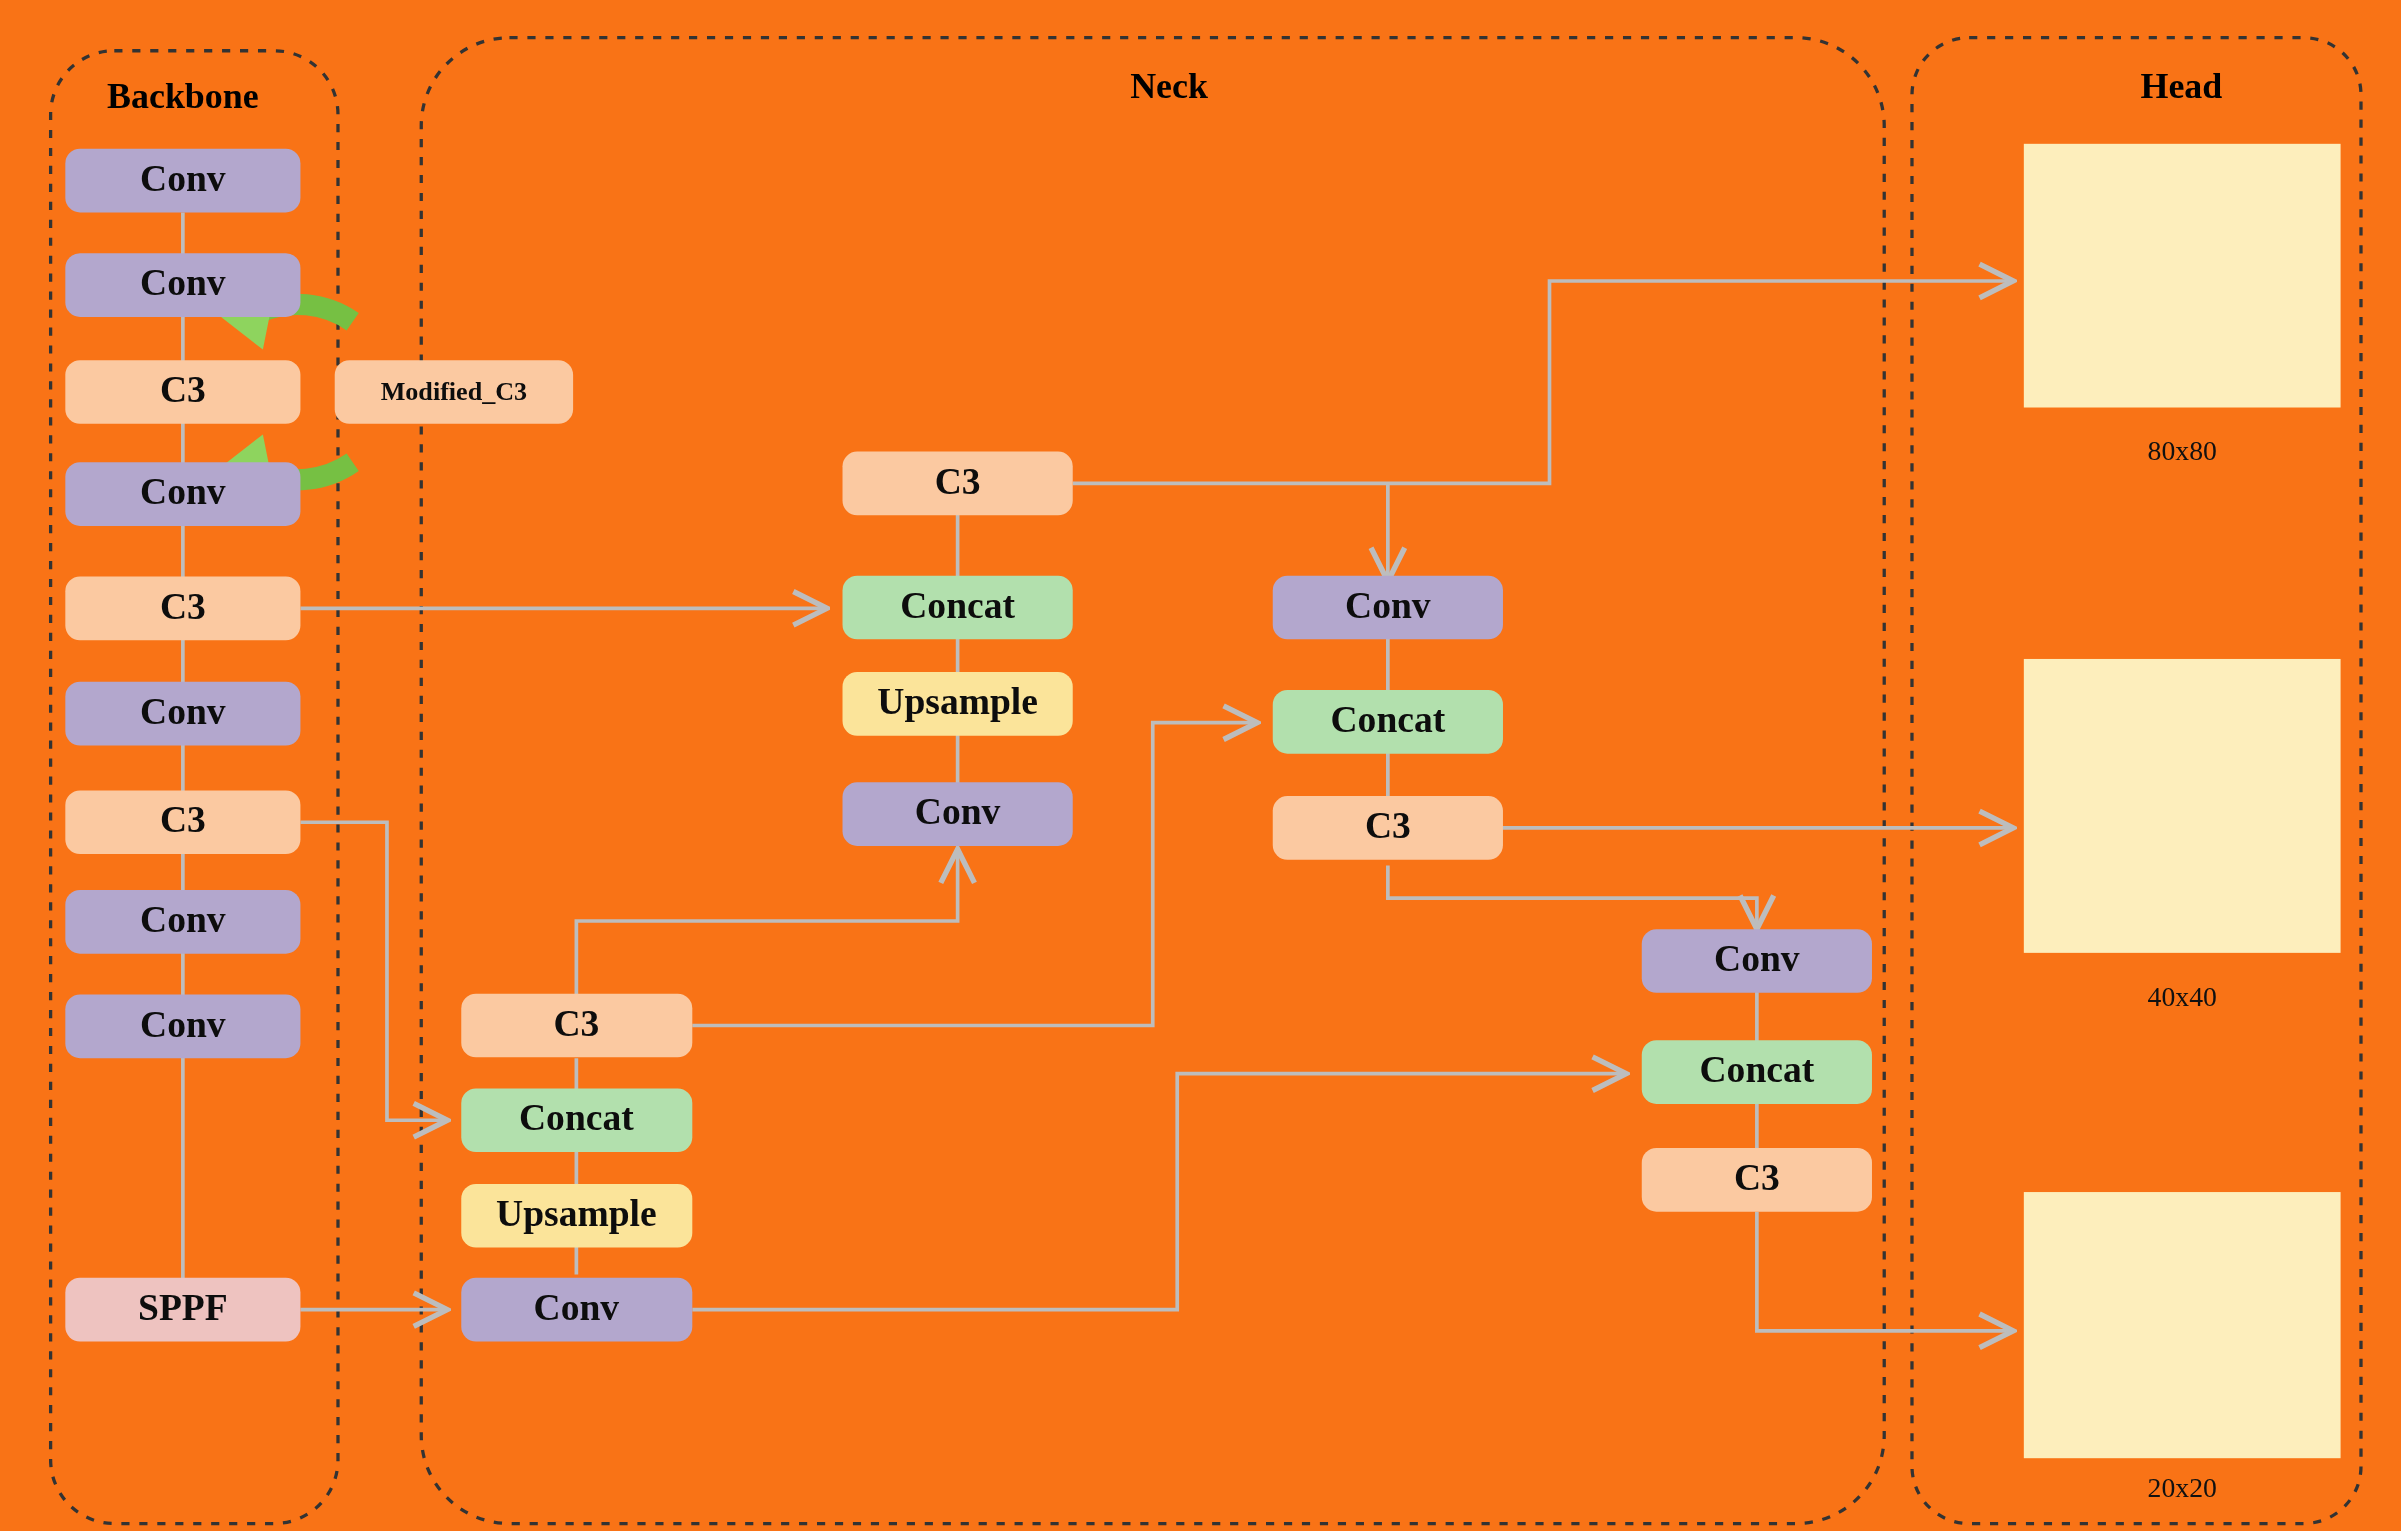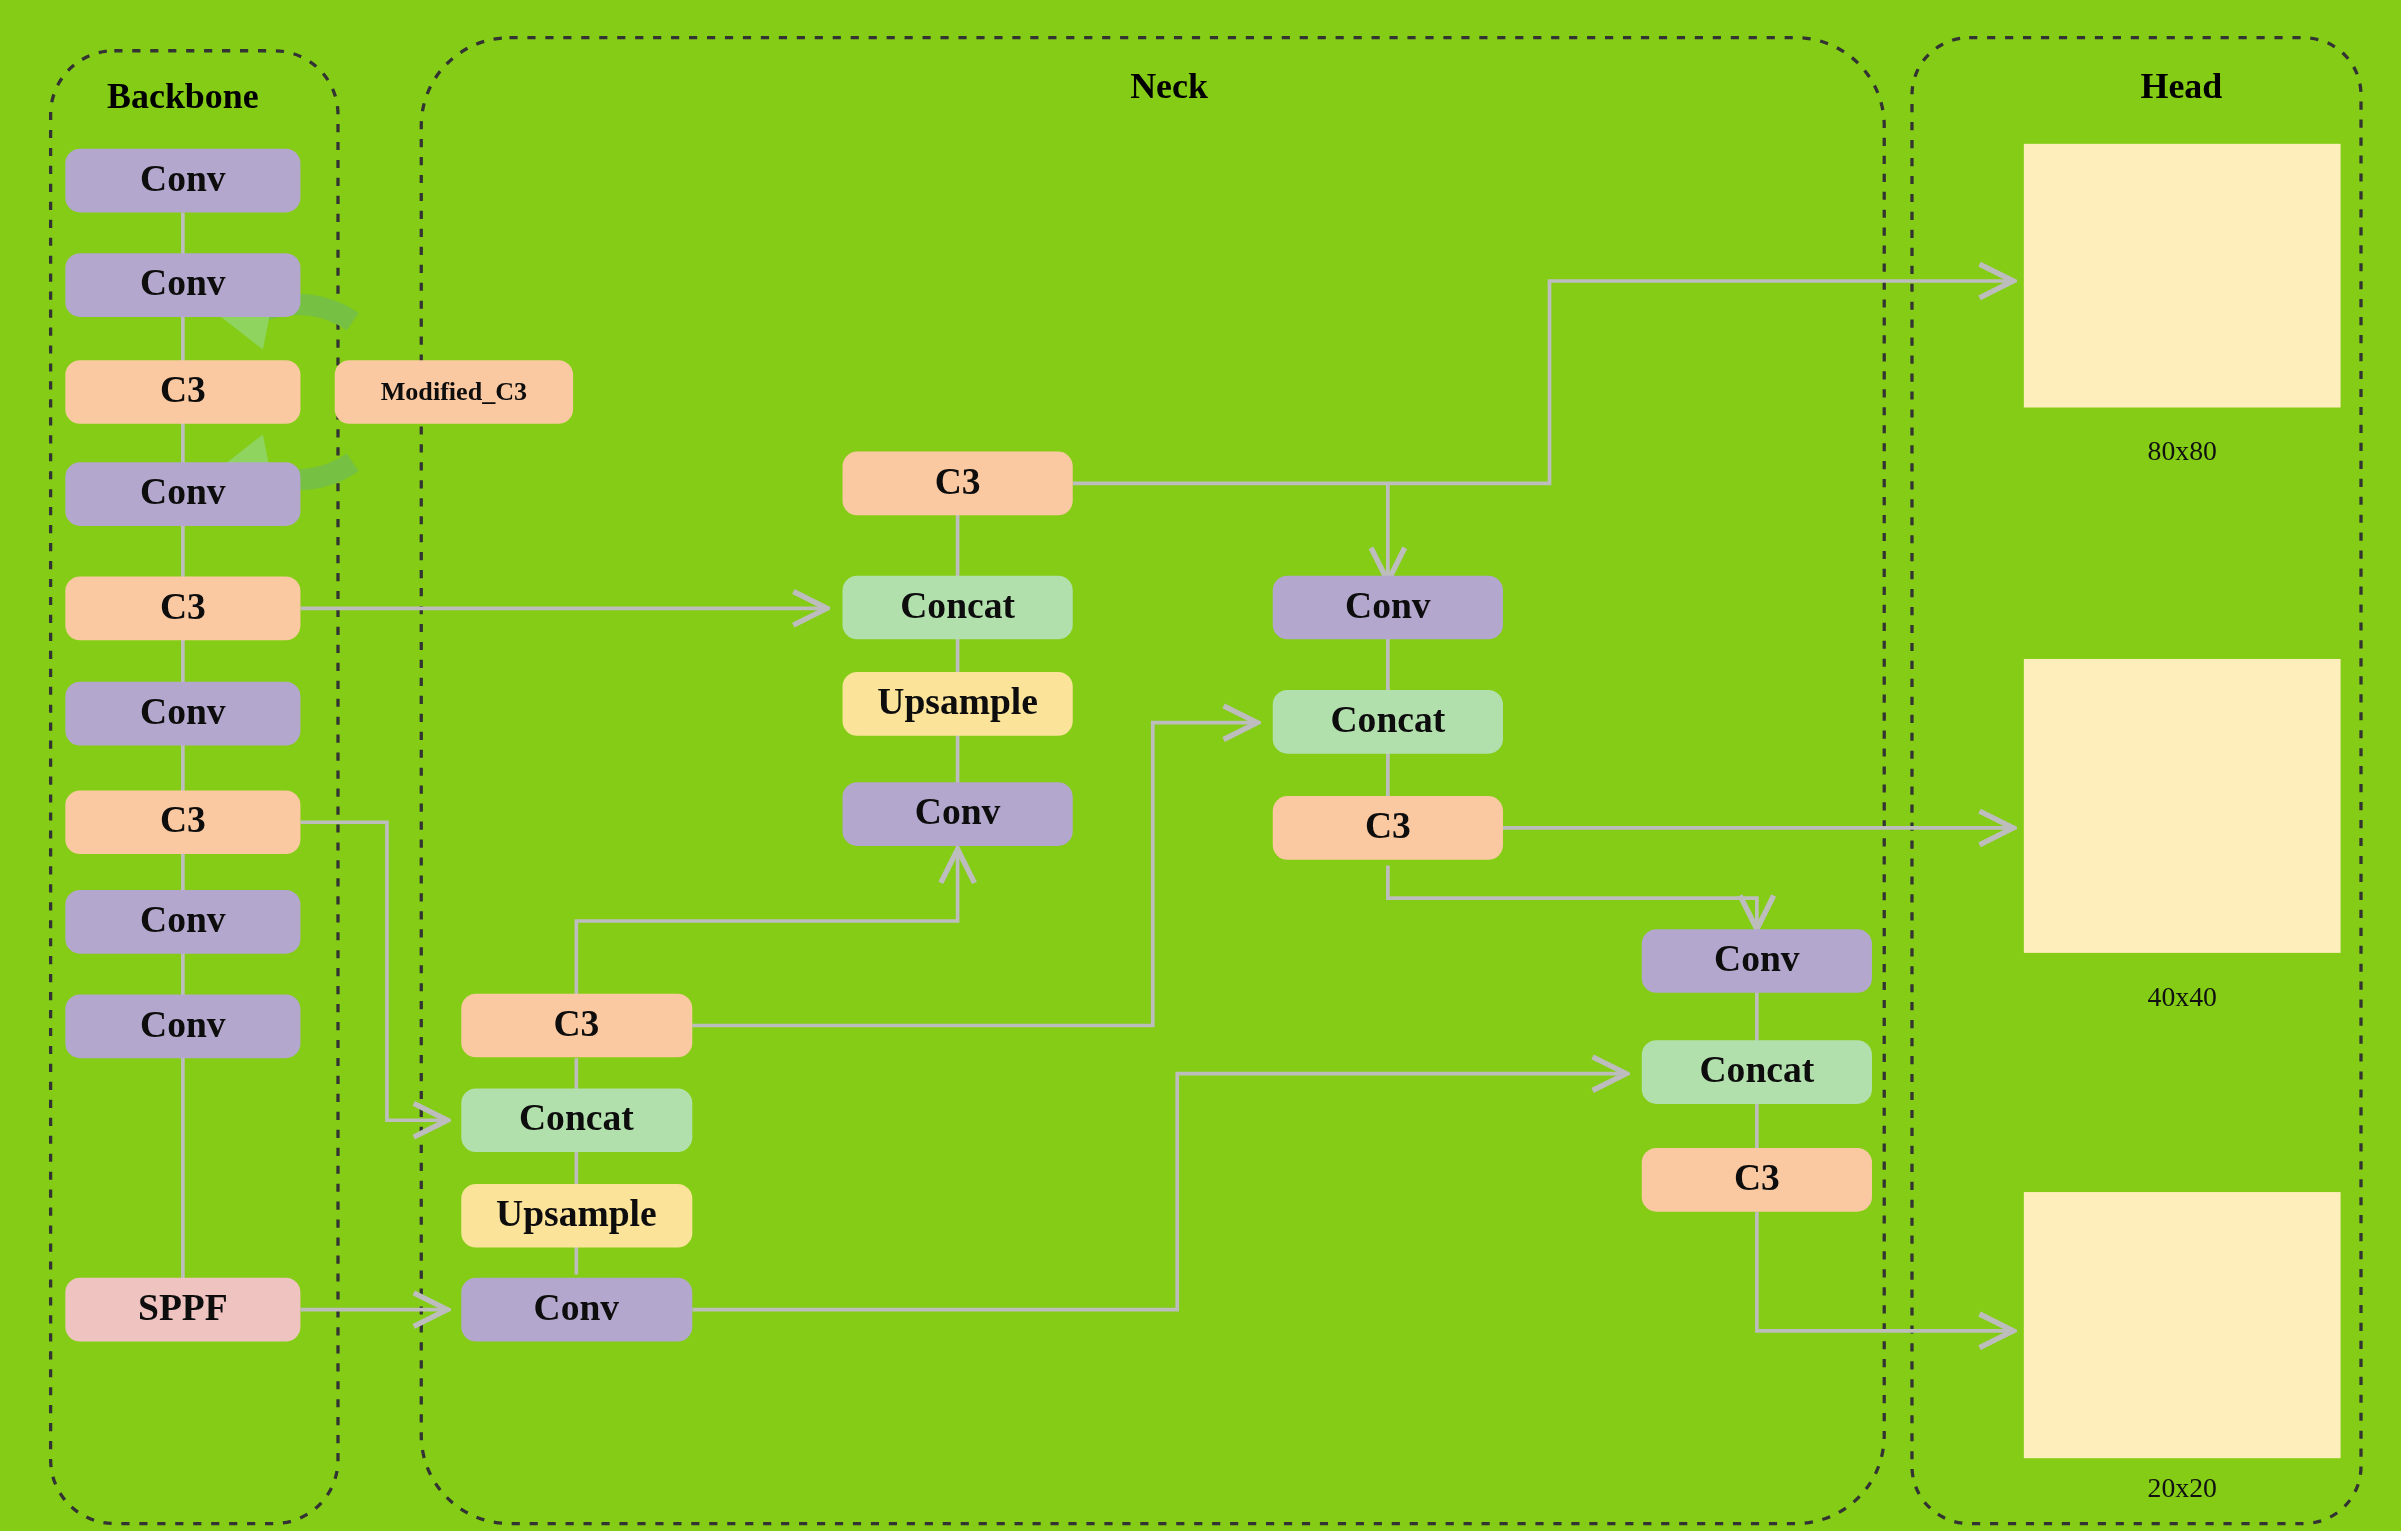--- a/index.html
+++ b/index.html
@@ -1,17 +1,17 @@
 <!DOCTYPE html>
 <html style="font-size:13px"><head>
 <meta charset="utf-8">
 <style>
   html,body{margin:0;padding:0;background:#ffffff;}
   body{font-family:"Liberation Serif",serif;}
-  #stage{position:relative;width:2401px;height:1531px;background:#84cc16;overflow:hidden;}
+  #stage{position:relative;width:2401px;height:1531px;background:#f97316;overflow:hidden;}
   #diagram{position:absolute;left:0;top:0;width:2401px;height:1531px;}
   .grp-title{font-family:"Liberation Serif",serif;font-weight:bold;font-size:44px;fill:#000;text-anchor:middle;dominant-baseline:middle;}
   .blk-label{font-family:"Liberation Serif",serif;font-weight:bold;font-size:46px;fill:#0d0d0d;text-anchor:middle;dominant-baseline:middle;}
   .blk-label.small{font-size:32px;}
   .head-cap{font-family:"Liberation Serif",serif;font-size:34px;fill:#111;text-anchor:middle;dominant-baseline:middle;}
   .grp-box{fill:none;stroke:#333;stroke-width:4;stroke-dasharray:10 12;stroke-linejoin:round;}
   .edge{fill:none;stroke:#bdbdbd;stroke-width:4.5;stroke-linecap:butt;stroke-linejoin:miter;}
   .blk-rect{stroke:none;}
   .head-rect{stroke:none;}
   .cyc{fill:none;stroke:#76c043;stroke-width:26;stroke-linecap:butt;}

